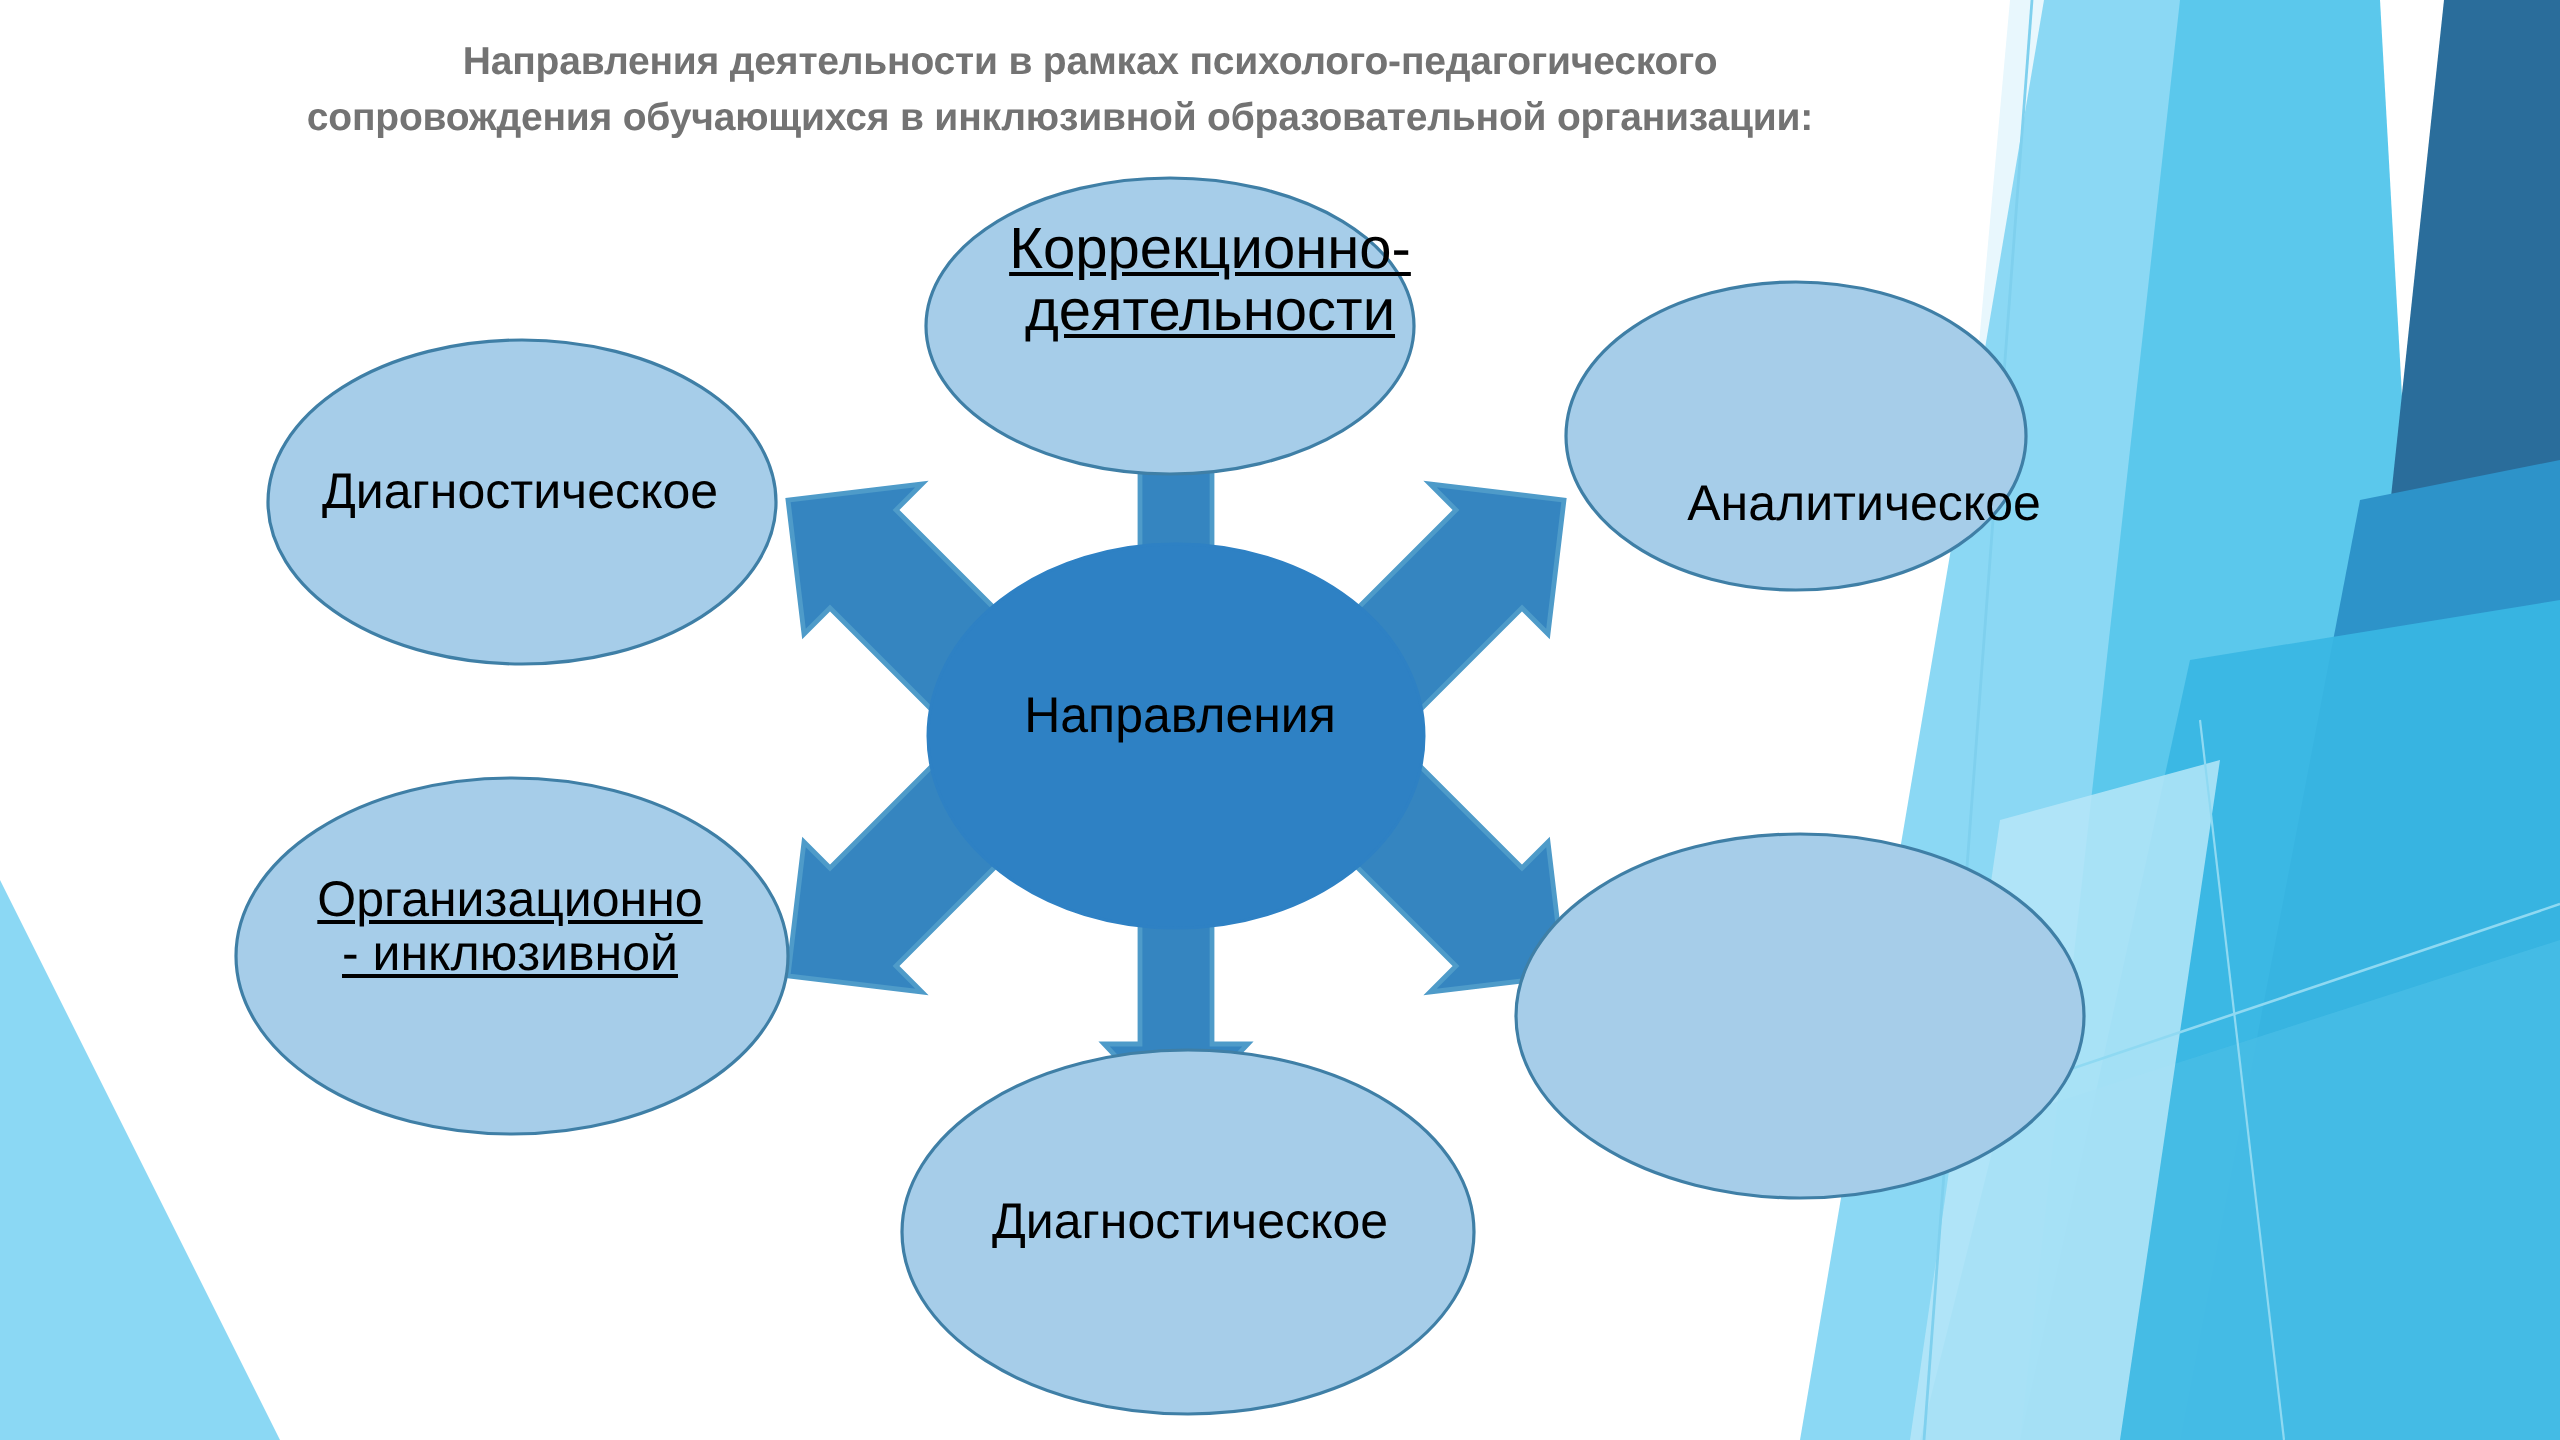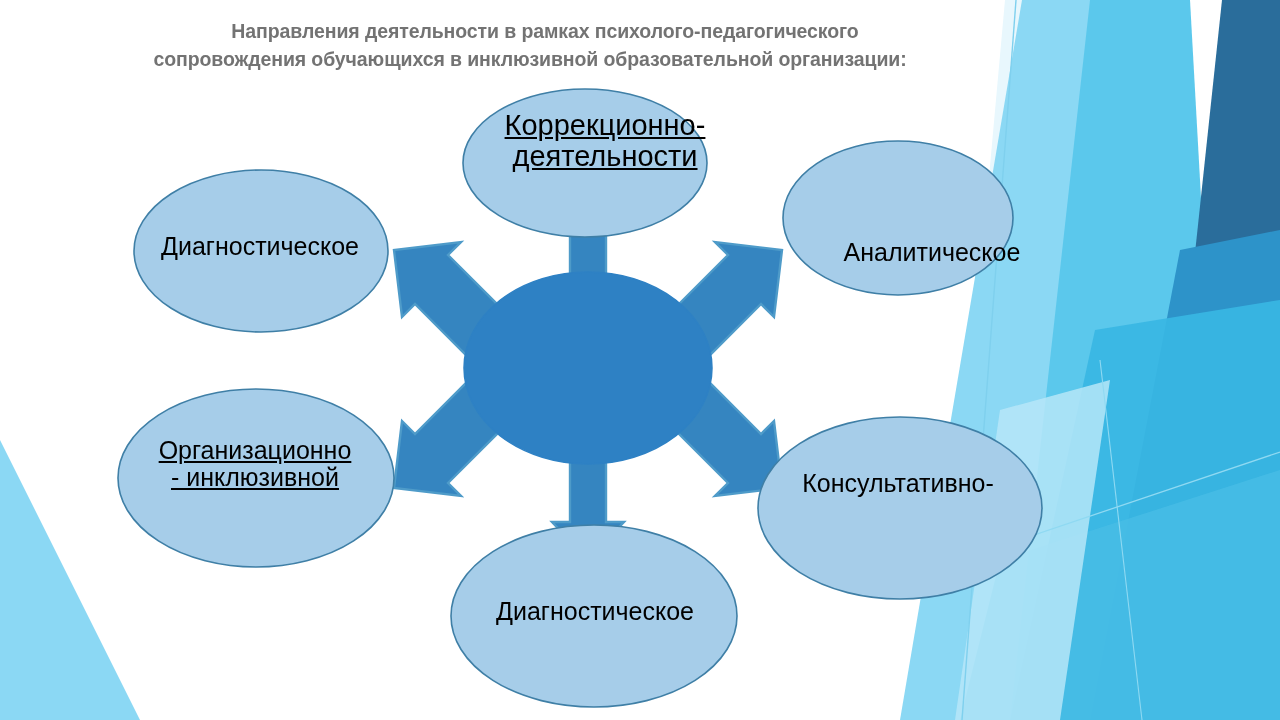--- a/index.html
+++ b/index.html
@@ -114,36 +114,38 @@
       <ellipse cx="261" cy="251" rx="127" ry="81" fill="#A6CDE9" stroke="#3F7FA6" stroke-width="1.6"></ellipse>
       <ellipse cx="898" cy="218" rx="115" ry="77" fill="#A6CDE9" stroke="#3F7FA6" stroke-width="1.6"></ellipse>
       <ellipse cx="900" cy="508" rx="142" ry="91" fill="#A6CDE9" stroke="#3F7FA6" stroke-width="1.6"></ellipse>
       <ellipse cx="594" cy="616" rx="143" ry="91" fill="#A6CDE9" stroke="#3F7FA6" stroke-width="1.6"></ellipse>
       <ellipse cx="256" cy="478" rx="138" ry="89" fill="#A6CDE9" stroke="#3F7FA6" stroke-width="1.6"></ellipse>
     </g>
 
     <ellipse cx="588" cy="368" rx="124" ry="96" fill="#2E81C4" stroke="#2E81C4" stroke-width="1.5"></ellipse>
   </svg>
 
+  <div class="node-label" id="label-center">
+    <span class="lbl-line">Направления</span>
+  </div>
 
   <div class="node-label" id="label-correction">
     <span class="lbl-line">Коррекционно-</span>
     <span class="lbl-line">деятельности</span>
   </div>
 
   <div class="node-label" id="label-diagnostic">
     <span class="lbl-line">Диагностическое</span>
   </div>
 
   <div class="node-label" id="label-analytic">
     <span class="lbl-line">Аналитическое</span>
   </div>
 
   <div class="node-label" id="label-consult">
-    <span class="lbl-line">Консультативно-</span>
   </div>
 
   <div class="node-label" id="label-prophylaxis">
     <span class="lbl-line">Диагностическое</span>
   </div>
 
   <div class="node-label" id="label-orgmethod">
     <span class="lbl-line">Организационно</span>
     <span class="lbl-line">- инклюзивной</span>
   </div>

